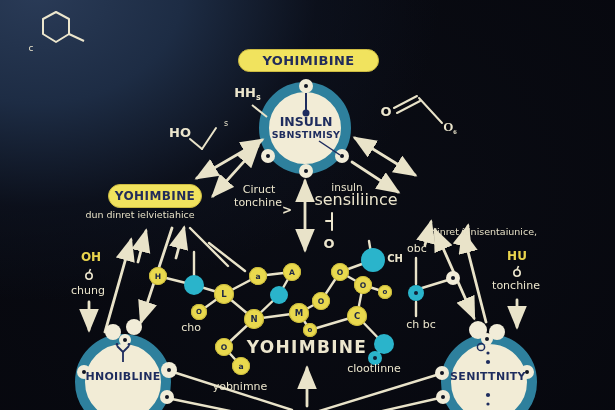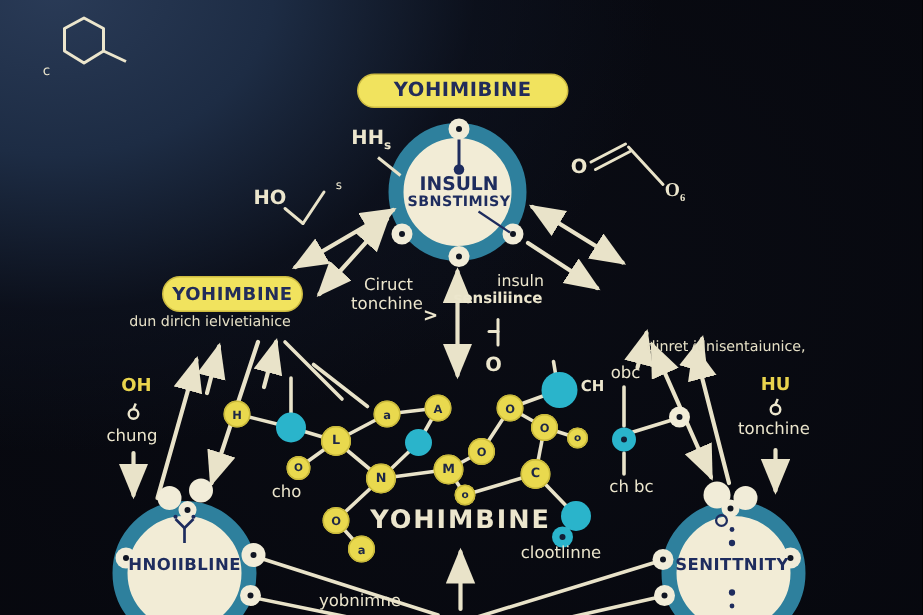--- a/index.html
+++ b/index.html
@@ -275,36 +275,36 @@
       <span>O</span><sub style="font-size:7px;">6</sub>
     </div>
 
     <div class="lbl navytx" style="left:306px;top:122px;font-size:12.5px;">INSULN</div>
     <div class="lbl navytx" style="left:306px;top:135px;font-size:9.5px;letter-spacing:.3px;">SBNSTIMISY</div>
 
     <div class="lbl" style="left:259px;top:190px;font-size:11px;">Ciruct</div>
     <div class="lbl" style="left:258px;top:203px;font-size:11px;">tonchine</div>
     <div class="lbl bold" style="left:287px;top:210px;font-size:12px;">&gt;</div>
     <div class="lbl" style="left:347px;top:188px;font-size:10.5px;">insuln</div>
-    <div class="lbl" style="left:332px;top:200px;font-size:10px;font-weight:bold;">sensiliince</div>
+    <div class="lbl" style="left:356px;top:200px;font-size:16px;">sensiliince</div>
     <div class="lbl bold" style="left:329px;top:244px;font-size:13px;">O</div>
 
-    <div class="lbl subtx" style="left:140px;top:215px;">dun dirich ielvietiahice</div>
+    <div class="lbl subtx" style="left:140px;top:215px;">dun dinret ielvietiahice</div>
     <div class="lbl subtx" style="left:456px;top:232px;margin-left:28px;">dinret idnisentaiunice,</div>
 
     <div class="lbl yellowtx" style="left:91px;top:257px;font-size:12px;">OH</div>
     <div class="lbl" style="left:88px;top:291px;font-size:11px;">chung</div>
     <div class="lbl yellowtx" style="left:517px;top:256px;font-size:12px;">HU</div>
     <div class="lbl" style="left:516px;top:286px;font-size:11px;">tonchine</div>
 
     <div class="lbl" style="left:417px;top:249px;font-size:11px;">obc</div>
     <div class="lbl" style="left:421px;top:325px;font-size:11px;">ch bc</div>
 
     <div class="lbl" style="left:191px;top:328px;font-size:11px;">cho</div>
     <div class="lbl bold" style="left:395px;top:259px;font-size:10px;">CH</div>
     <div class="lbl bold" style="left:307px;top:348px;font-size:17px;letter-spacing:1.3px;">YOHIMBINE</div>
-    <div class="lbl" style="left:240px;top:387px;font-size:11px;margin-top:14px;">yobnimne</div>
+    <div class="lbl" style="left:240px;top:387px;font-size:11px;">yobnimne</div>
     <div class="lbl" style="left:374px;top:369px;font-size:11px;text-align:center;">clootlinne</div>
 
     <div class="lbl navytx" style="left:123px;top:377px;font-size:11px;letter-spacing:.3px;text-align:right;">HNOIIBLINE</div>
     <div class="lbl navytx" style="left:488px;top:377px;font-size:11px;letter-spacing:.3px;">SENITTNITY</div>
   </div>
 </div>
 
 </body></html>

